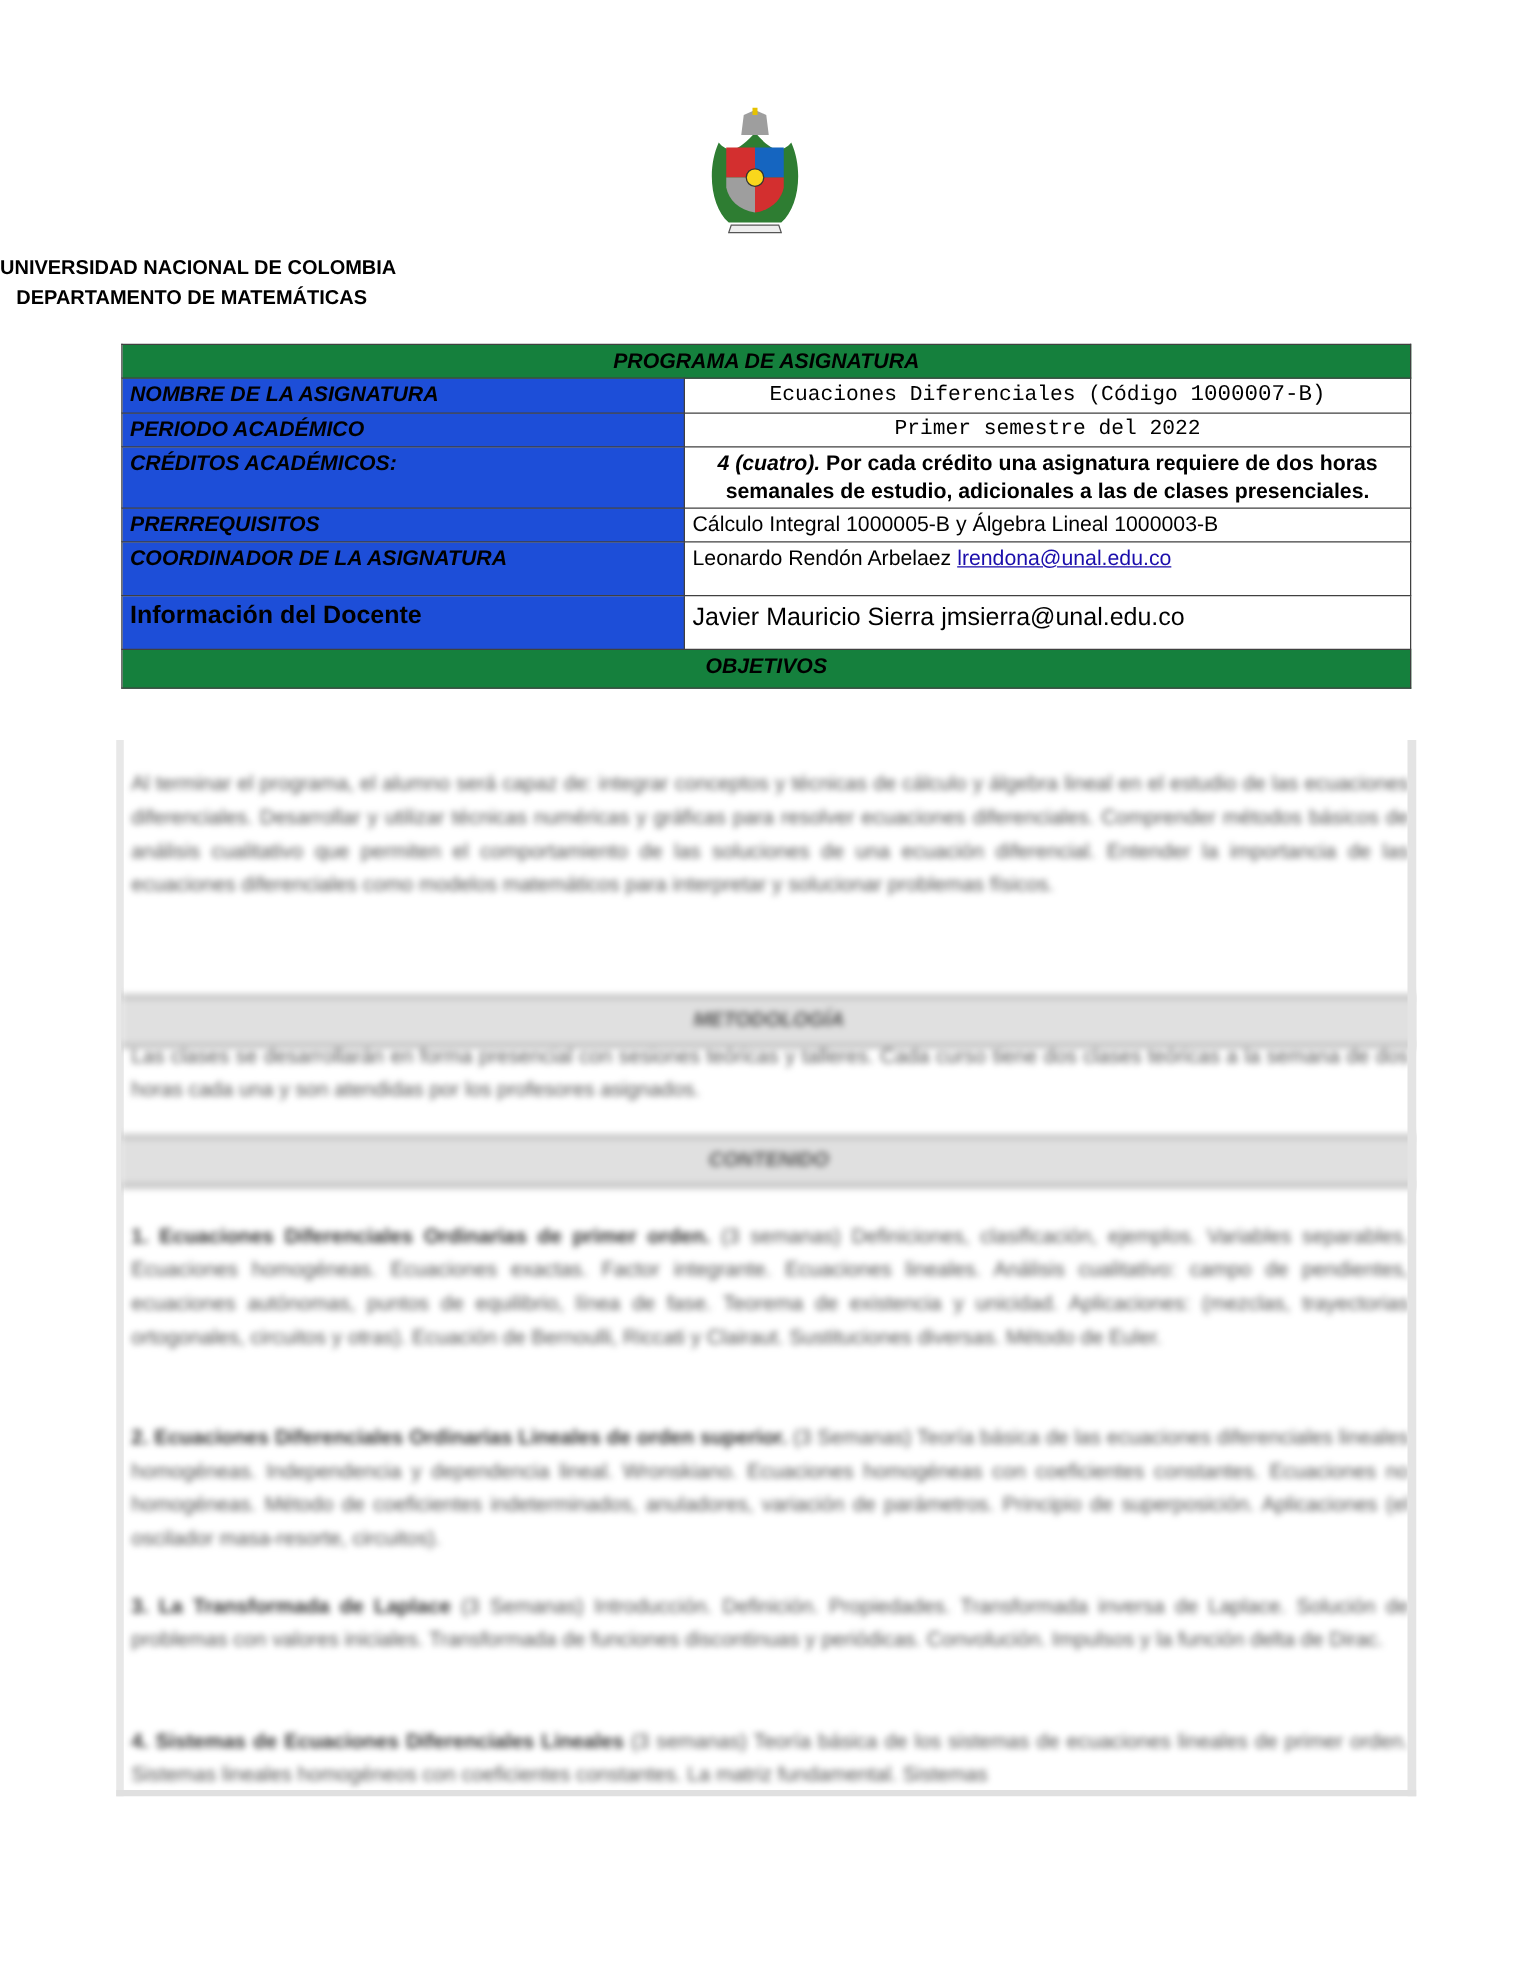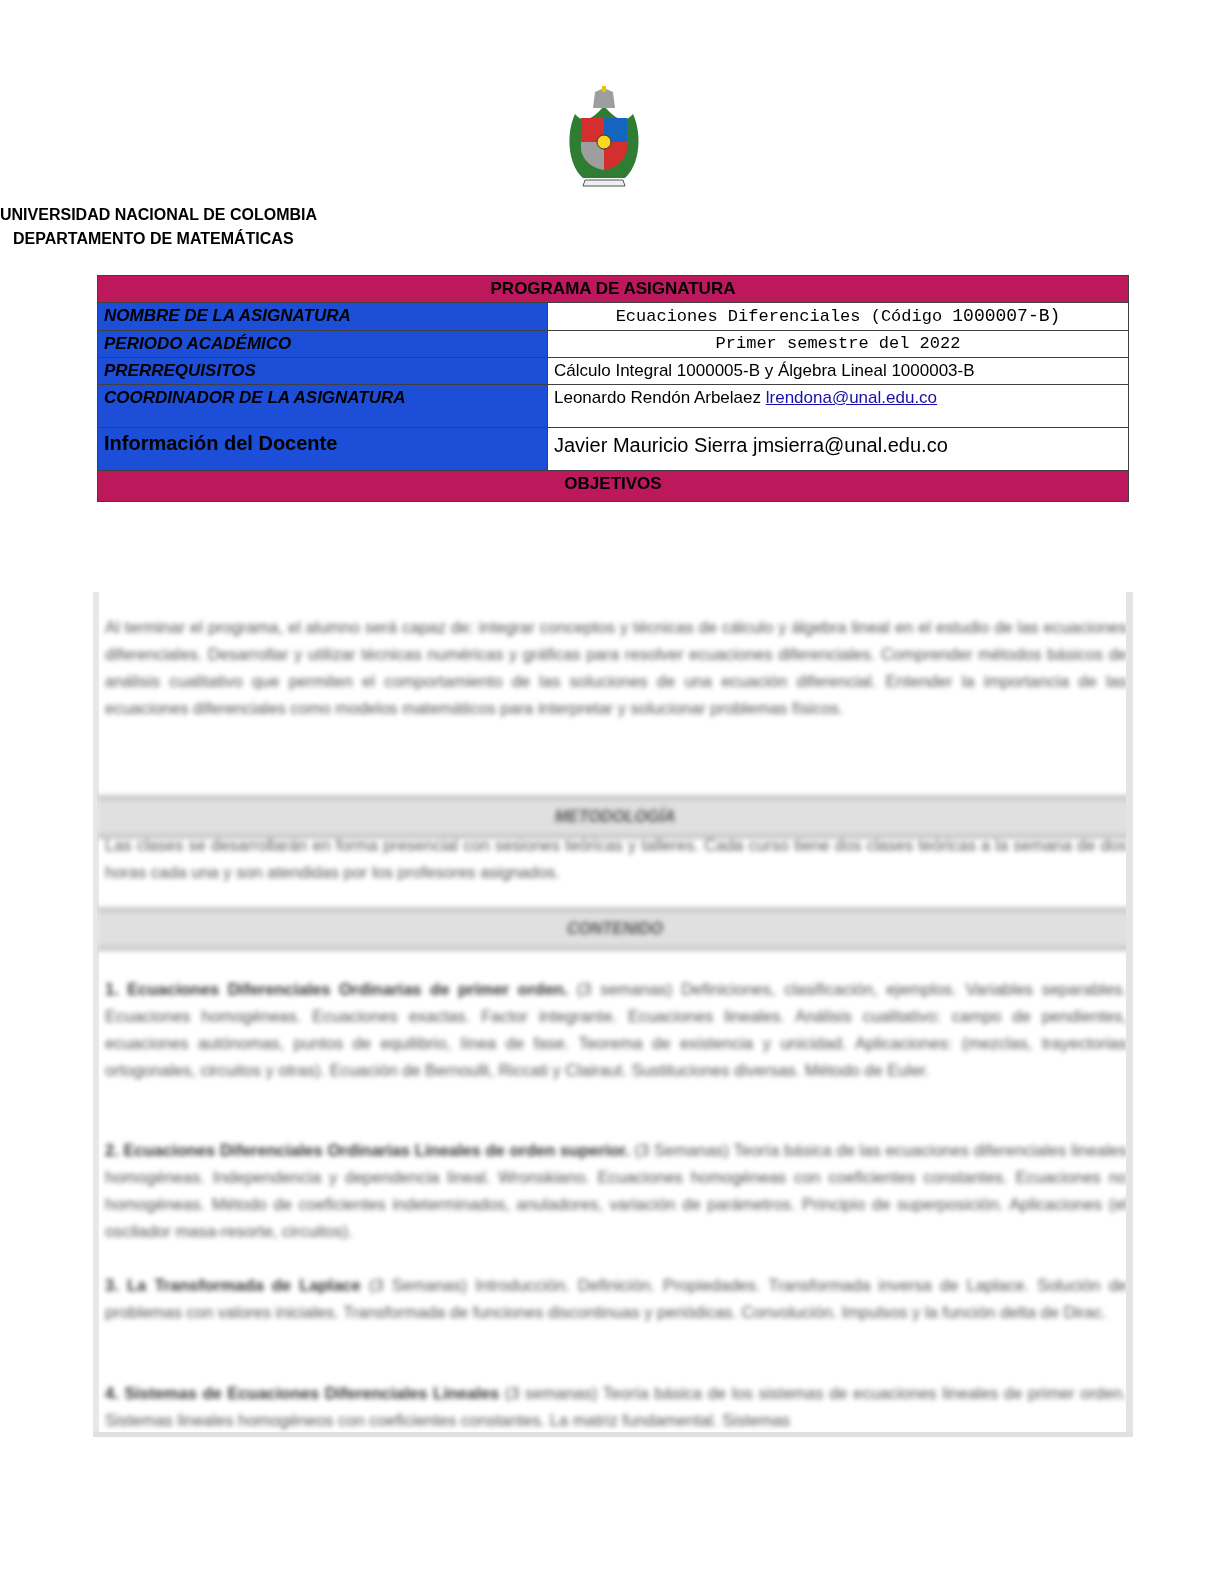--- a/index.html
+++ b/index.html
@@ -2,21 +2,21 @@
 <html><head>
 <meta charset="utf-8">
 <style>
   html,body{margin:0;padding:0;background:#fff;}
   body{width:1224px;height:1584px;position:relative;font-family:"Liberation Sans",sans-serif;color:#000;overflow:hidden;}
   .logo{position:absolute;left:563px;top:86px;width:82px;height:106px;}
   .inst{position:absolute;left:0;width:1224px;text-align:left;font-weight:bold;font-size:16px;line-height:24px;}
   .inst1{top:203px;} .inst2{top:227px;padding-left:13px;}
   table.prog{position:absolute;left:97px;top:275px;width:1032px;border-collapse:collapse;font-size:17px;}
   table.prog td{border:1.5px solid #404040;padding:2px 6px;vertical-align:top;line-height:22px;}
-  .hdr{background:#be185d;text-align:center;font-weight:bold;}
+  .hdr{background:#15803d;text-align:center;font-style:italic;font-weight:bold;}
   .lbl{background:#1d4ed8;font-style:italic;font-weight:bold;width:437px;}
   .lbl.plain{font-style:normal;font-size:20px;padding-top:4px;}
   .center{text-align:center;font-family:Liberation Mono, monospace;}
   .cred{text-align:center;font-weight:bold;}
   .link{color:#1a0dab;text-decoration:underline;text-align:right;}
   .docente{font-size:20px;padding-top:6px !important;}
   .blurwrap{position:absolute;left:97px;top:592px;width:1036px;height:845px;overflow:hidden;}
   .blurred{filter:blur(2.4px);color:#555;}
   .para{position:absolute;left:8px;width:1022px;font-size:16.5px;line-height:27px;text-align:justify;}
   .sec-hdr{position:absolute;left:0;width:1036px;height:34px;background:#e0e0e0;border-top:5px solid #c8c8c8;border-bottom:5px solid #c8c8c8;text-align:center;font-weight:bold;font-style:italic;font-size:16px;line-height:34px;}
@@ -50,20 +50,24 @@
       </tr>
   <tr>
     <td class="lbl">NOMBRE DE LA ASIGNATURA</td>
     <td colspan="2" class="center"><span>Ecuaciones Diferenciales (Código </span><span class="code" style="font-size:18px">1000007-B)</span></td>
   </tr>
   <tr>
     <td class="lbl">PERIODO ACADÉMICO</td>
     <td colspan="2" class="center">Primer semestre  del 2022</td>
   </tr>
   <tr>
+    <td class="lbl">CRÉDITOS ACADÉMICOS:</td>
+    <td colspan="2" class="cred"><i>4 (cuatro).</i><span> Por cada crédito una asignatura requiere de dos horas semanales de estudio, adicionales  a las de clases presenciales.</span></td>
+  </tr>
+  <tr>
     <td class="lbl">PRERREQUISITOS</td>
     <td colspan="2">Cálculo Integral 1000005-B y Álgebra Lineal 1000003-B</td>
   </tr>
   <tr>
     <td class="lbl" style="height:38px">COORDINADOR DE LA ASIGNATURA</td>
     <td colspan="2"><span>Leonardo Rendón Arbelaez </span><a class="link">lrendona@unal.edu.co</a></td>
   </tr>
   <tr>
     <td class="lbl plain" style="height:36px;font-weight:bold">Información del Docente</td>
     <td colspan="2" class="docente">Javier Mauricio Sierra jmsierra@unal.edu.co</td>

